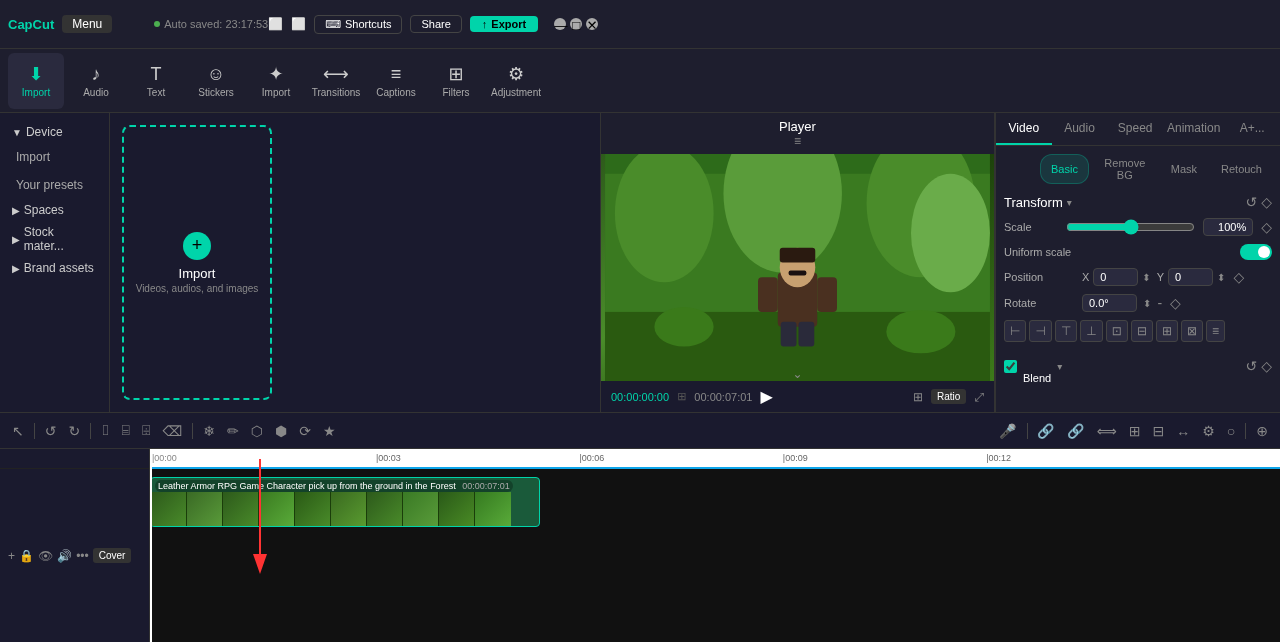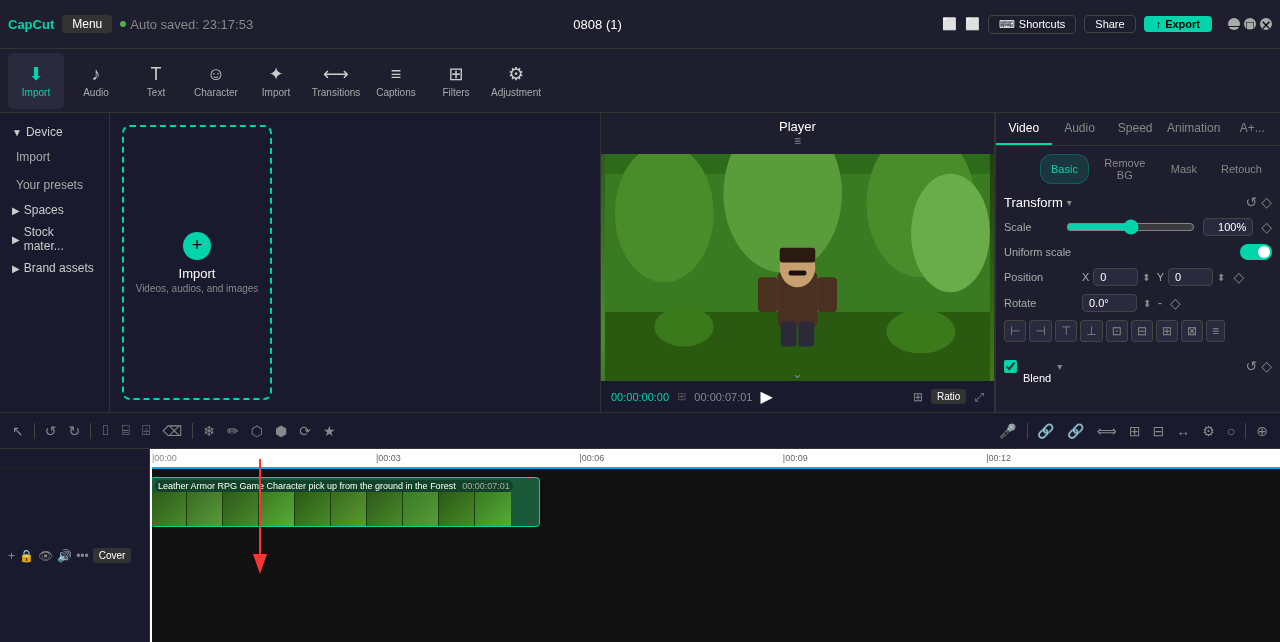--- a/index.html
+++ b/index.html
@@ -3,21 +3,21 @@
   <meta charset="utf-8">
   <style>
     * { box-sizing: border-box; margin: 0; padding: 0; }
     body { background: #1a1a2e; color: #fff; font-family: -apple-system, BlinkMacSystemFont, 'Segoe UI', sans-serif; font-size: 12px; width: 1280px; height: 642px; overflow: hidden; }
 
     
     .top-bar { display: flex; align-items: center; background: #1e1e2e; height: 49px; padding: 0 8px; border-bottom: 1px solid #333; }
     .top-bar-left { display: flex; align-items: center; gap: 8px; }
     .logo { color: #00d4aa; font-weight: bold; font-size: 13px; }
     .menu-btn { background: #333; border: none; color: #fff; padding: 2px 10px; border-radius: 4px; cursor: pointer; font-size: 12px; }
-    .auto-saved { color: #888; font-size: 13px; display: flex; align-items: center; gap: 4px; }
+    .auto-saved { color: #888; font-size: 11px; display: flex; align-items: center; gap: 4px; margin-left: 34px; }
     .auto-saved-dot { width: 6px; height: 6px; background: #4CAF50; border-radius: 50%; }
     .top-bar-center { flex: 1; text-align: center; font-size: 13px; }
     .top-bar-right { display: flex; align-items: center; gap: 8px; }
     .shortcuts-btn { background: transparent; border: 1px solid #444; color: #fff; padding: 2px 10px; border-radius: 4px; cursor: pointer; font-size: 11px; display: flex; align-items: center; gap: 4px; }
     .share-btn { background: transparent; border: 1px solid #444; color: #fff; padding: 2px 10px; border-radius: 4px; cursor: pointer; font-size: 11px; }
     .export-btn { background: #00d4aa; border: none; color: #000; padding: 2px 12px; border-radius: 4px; cursor: pointer; font-size: 11px; font-weight: bold; display: flex; align-items: center; gap: 4px; }
     .win-controls { display: flex; gap: 4px; margin-left: 8px; }
     .win-btn { width: 12px; height: 12px; border-radius: 50%; border: none; cursor: pointer; }
     .win-min { background: #aaa; }
     .win-max { background: #aaa; }
@@ -114,21 +114,20 @@
 
   <div class="top-bar">
     <div class="top-bar-left">
       <span class="logo">CapCut</span>
       <button class="menu-btn">Menu</button>
       <div class="auto-saved">
         <div class="auto-saved-dot"></div>
         <span>Auto saved: 23:17:53</span>
       </div>
     </div>
-    <div class="top-bar-center">0808 (1)</div>
     <div class="top-bar-right">
       <span style="color:#888;font-size:12px;">⬜</span>
       <span style="color:#888;font-size:12px;">⬜</span>
       <button class="shortcuts-btn">
         <span>⌨</span>
         <span>Shortcuts</span>
       </button>
       <button class="share-btn">Share</button>
       <button class="export-btn">
         <span>↑</span>
@@ -150,21 +149,21 @@
     <div class="tool-item">
       <span class="tool-icon">♪</span>
       <span class="tool-label">Audio</span>
     </div>
     <div class="tool-item">
       <span class="tool-icon">T</span>
       <span class="tool-label">Text</span>
     </div>
     <div class="tool-item">
       <span class="tool-icon">☺</span>
-      <span class="tool-label">Character</span>
+      <span class="tool-label">Stickers</span>
     </div>
     <div class="tool-item">
       <span class="tool-icon">✦</span>
       <span class="tool-label">Import</span>
     </div>
     <div class="tool-item">
       <span class="tool-icon">⟷</span>
       <span class="tool-label">Transitions</span>
     </div>
     <div class="tool-item">

